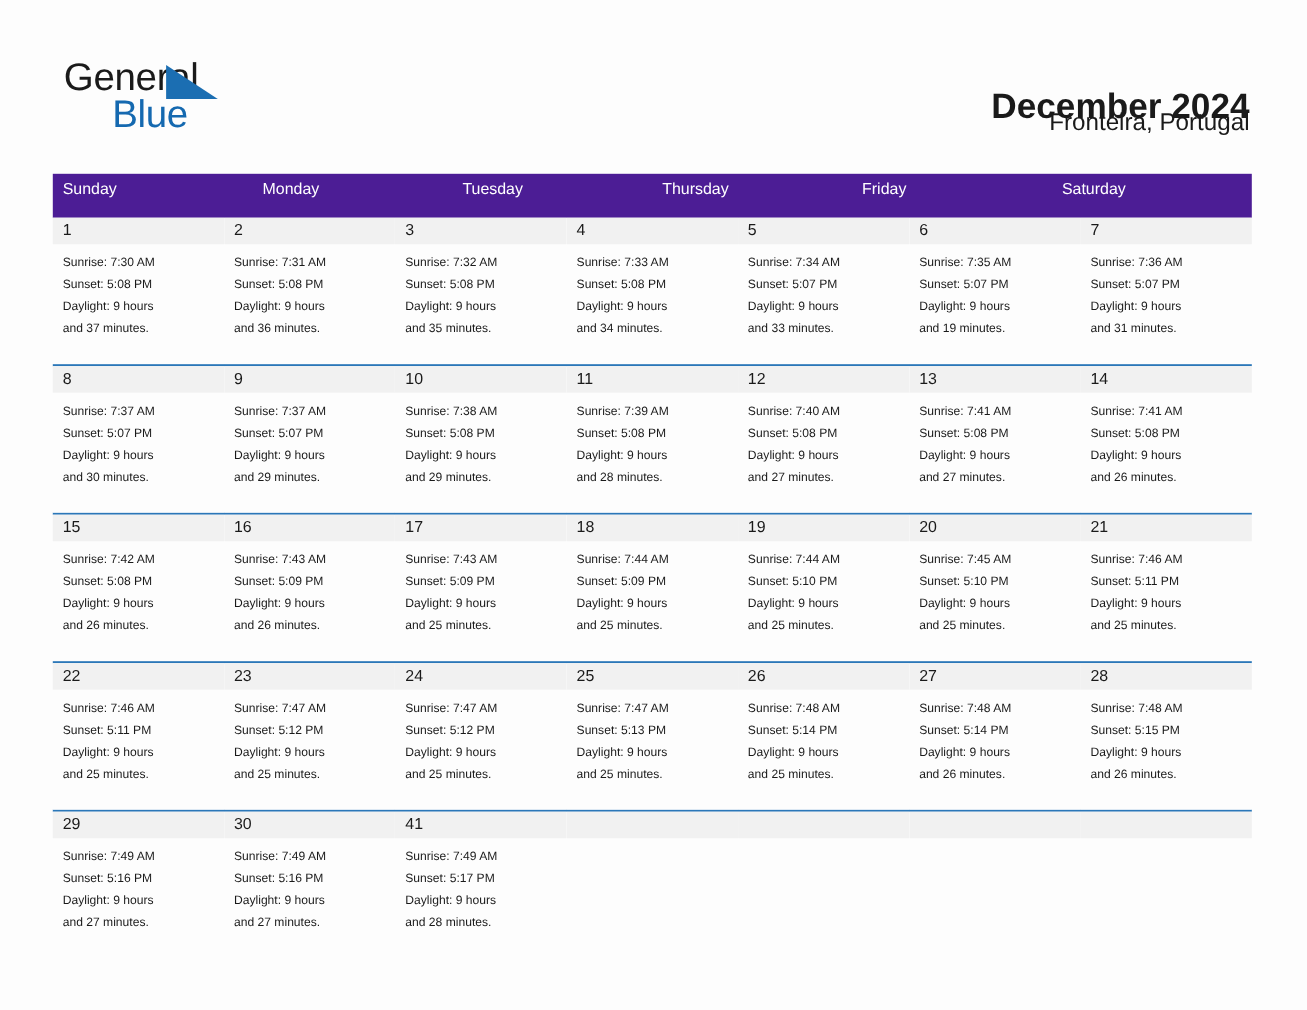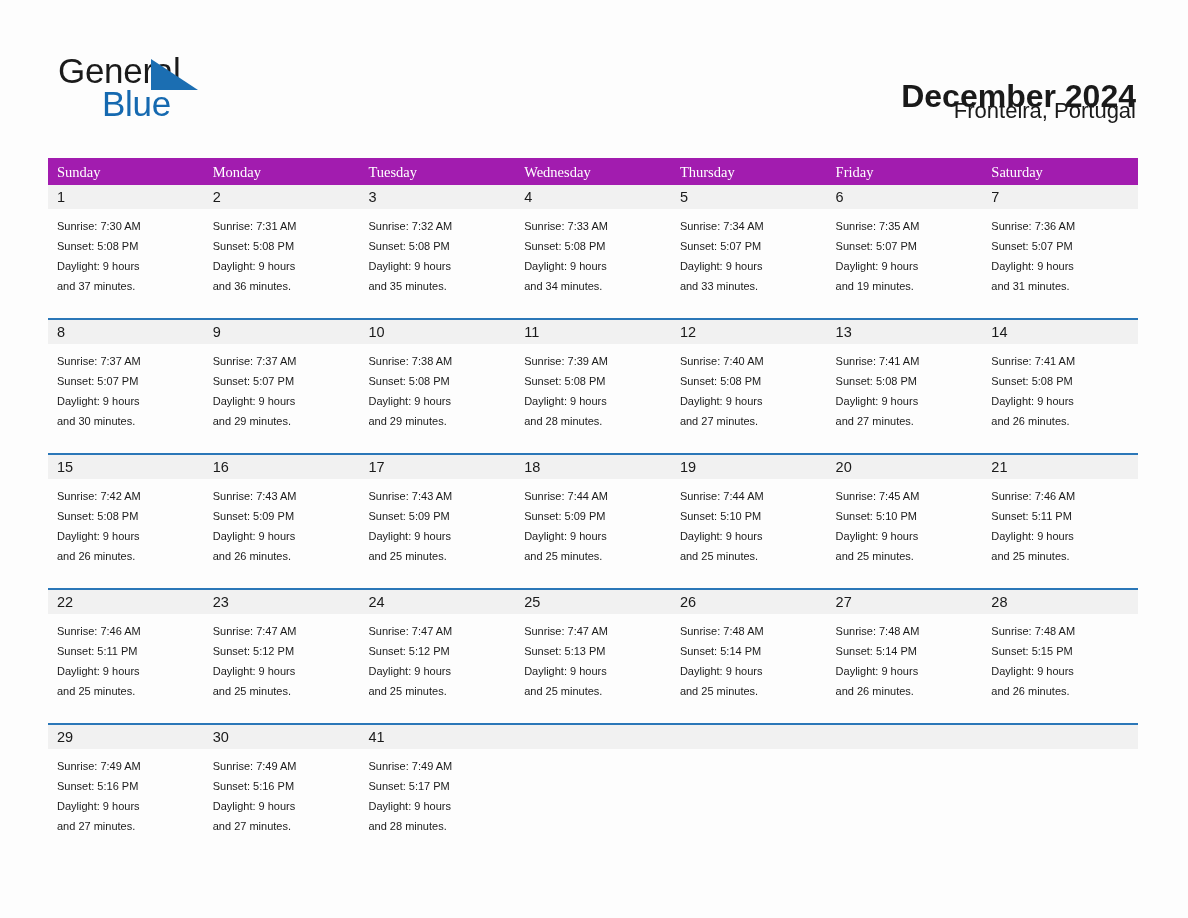--- a/index.html
+++ b/index.html
@@ -92,23 +92,22 @@
 
   
   .calendar {
     position: absolute;
     left: 48px;
     top: 158px;
     width: 1090px;
   }
   .cal-head {
     display: flex;
-    background: #a21caf;
-    height: 27px;
-    font-family: Liberation Serif, serif;
+    background: #4c1d95;
+    height: 40px;
   }
   .cal-head .dow {
     flex: 1 1 0;
     box-sizing: border-box;
     padding: 4px 0 0 9px;
     color: #ffffff;
     font-size: 14.5px;
     line-height: 20px;
     white-space: nowrap;
     overflow: hidden;
@@ -159,21 +158,20 @@
     </div>
     <div class="title">December 2024</div>
     <div class="subtitle">Fronteira, Portugal</div>
   </div>
 
   <div class="calendar">
     <div class="cal-head">
       <div class="dow">Sunday</div>
       <div class="dow">Monday</div>
       <div class="dow">Tuesday</div>
-      <div class="dow">Wednesday</div>
       <div class="dow">Thursday</div>
       <div class="dow">Friday</div>
       <div class="dow">Saturday</div>
     </div>
     <div id="weeks-container">
         <div class="week">
           <div class="cell">
             <div class="daynum-bar">1</div>
             <div class="info">
               <div>Sunrise: 7:30 AM</div>

